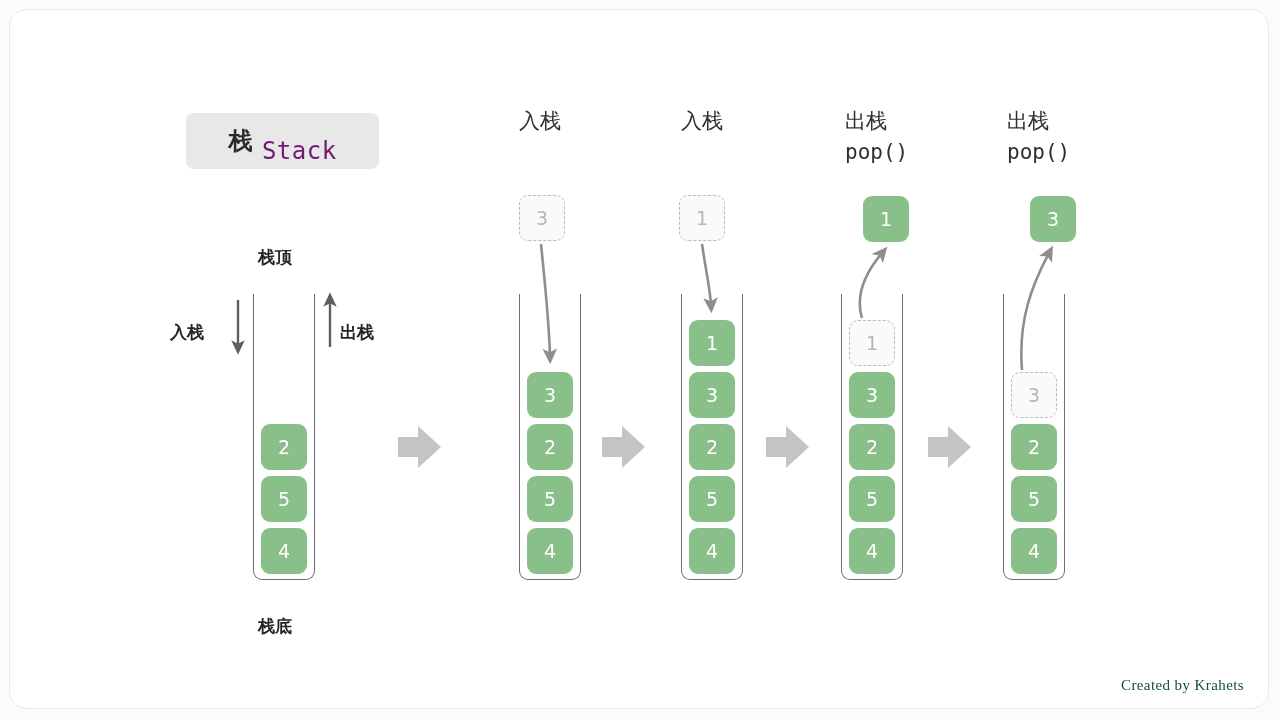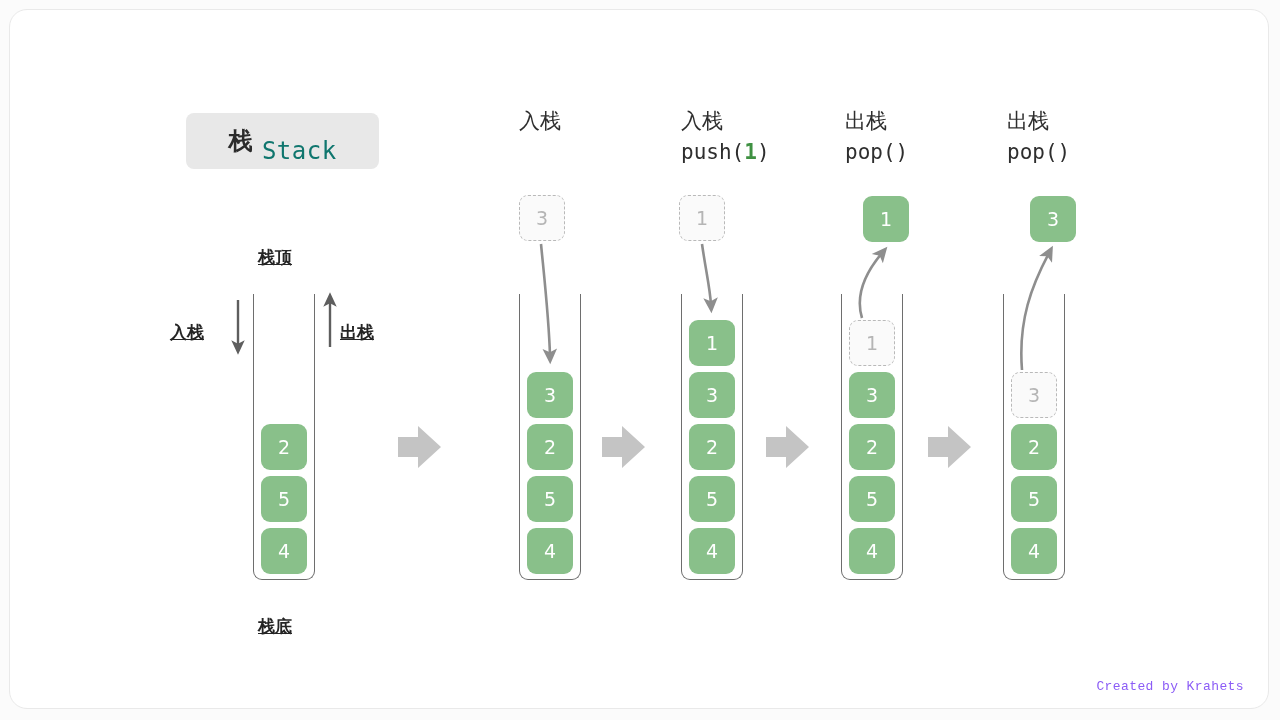--- a/index.html
+++ b/index.html
@@ -46,34 +46,33 @@
   .title-cn {
     font-family: "DejaVu Sans", sans-serif;
     font-size: 24px;
     font-weight: bold;
     color: #2b2b2b;
     letter-spacing: 0.5px;
   }
   .title-en {
     font-family: "DejaVu Sans Mono", "Liberation Mono", monospace;
     font-size: 24px;
-    color: #0f766e;
+    color: #701a75;
     letter-spacing: 0.5px;
     margin-top: 20px;
   }
 
   
   .cn-bold {
     position: absolute;
     font-family: "DejaVu Sans", sans-serif;
     font-size: 17px;
     font-weight: bold;
     color: #252525;
     white-space: nowrap;
-    text-decoration: underline;
   }
   .op-label {
     position: absolute;
     width: 160px;
     text-align: left;
     white-space: nowrap;
   }
   .op-cn {
     display: block;
     font-family: "DejaVu Sans", sans-serif;
@@ -140,23 +139,23 @@
     width: 1280px;
     height: 720px;
     pointer-events: none;
   }
 
   
   .footer {
     position: absolute;
     right: 36px;
     bottom: 26px;
-    font-family: Liberation Mono, monospace;
-    font-size: 13px;
-    color: #8b5cf6;
+    font-family: Liberation Serif, serif;
+    font-size: 15px;
+    color: #14532d;
     letter-spacing: 0.4px;
   }
 </style>
 </head>
 <body>
 
 <div id="canvas">
   <div class="card-frame"></div>
 
   <div class="title-chip">
@@ -184,21 +183,20 @@
     <div class="cell ghost" style="left:519px; top:195px;">3</div>
     <div class="u-shape" style="left:519px; top:294px; width:62px; height:286px;"></div>
     <div class="cell solid" style="left:527px; top:372px;">3</div>
     <div class="cell solid" style="left:527px; top:424px;">2</div>
     <div class="cell solid" style="left:527px; top:476px;">5</div>
     <div class="cell solid" style="left:527px; top:528px;">4</div>
   </div>
 
   <div class="op-label" style="left:681px; top:106px;">
     <span class="op-cn">入栈</span>
-    <span class="op-code"><span>push(</span><span class="num">1</span><span>)</span></span>
   </div>
 
   <div class="stack-col">
     <div class="cell ghost" style="left:679px; top:195px;">1</div>
     <div class="u-shape" style="left:681px; top:294px; width:62px; height:286px;"></div>
     <div class="cell solid" style="left:689px; top:320px;">1</div>
     <div class="cell solid" style="left:689px; top:372px;">3</div>
     <div class="cell solid" style="left:689px; top:424px;">2</div>
     <div class="cell solid" style="left:689px; top:476px;">5</div>
     <div class="cell solid" style="left:689px; top:528px;">4</div>

